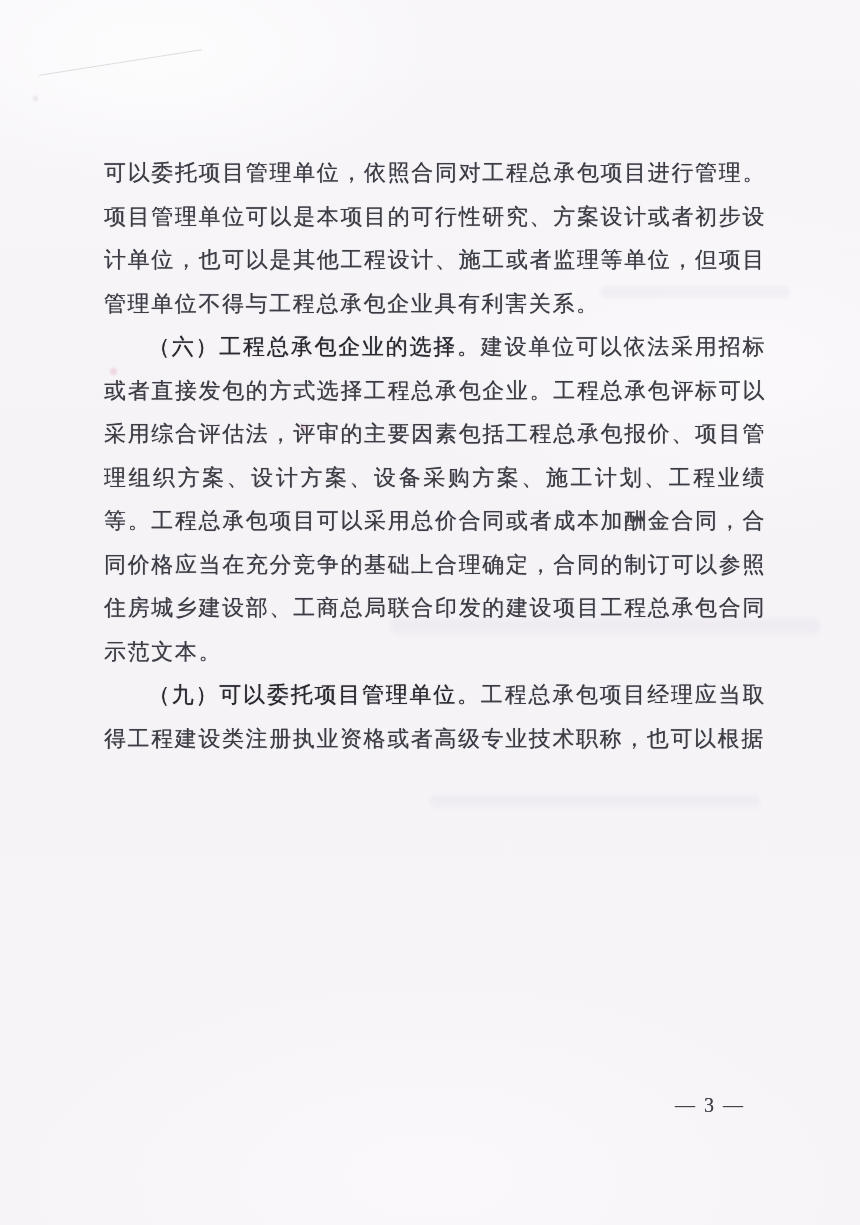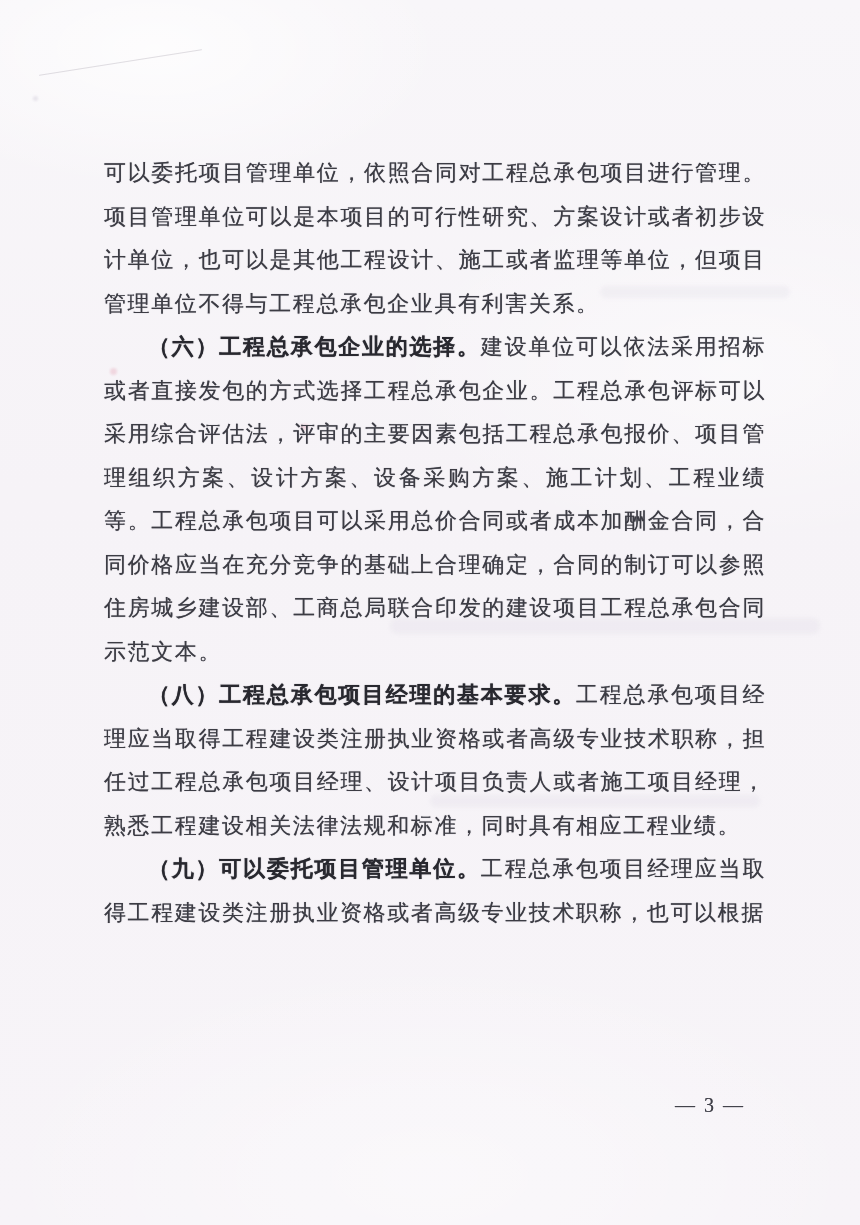--- a/index.html
+++ b/index.html
@@ -70,21 +70,21 @@
     text-shadow: 0 0 0.7px rgba(62,62,72,0.75);
   }
   .doc-body p {
     margin: 0;
     padding: 0;
   }
   .doc-body p.indent {
     text-indent: 2em;
   }
   .doc-body b.section-lead {
-    font-weight: 700;
+    font-weight: 400;
     color: #28282f;
     text-shadow: 0 0 0.8px rgba(40,40,47,0.85);
   }
   
   .page-footer {
     position: absolute;
     left: 650px;
     top: 1090px;
     width: 120px;
     text-align: center;
@@ -103,17 +103,16 @@
 <div class="smudge s1"></div>
 <div class="smudge s2"></div>
 <div class="smudge s3"></div>
 <div class="speck p1"></div>
 <div class="speck p2"></div>
 <div class="speck p3"></div>
 
 <div class="doc-body">
     <p><span>可以委托项目管理单位，依照合同对工程总承包项目进行管理。项目管理单位可以是本项目的可行性研究、方案设计或者初步设计单位，也可以是其他工程设计、施工或者监理等单位，但项目管理单位不得与工程总承包企业具有利害关系。</span></p>
     <p class="indent"><b class="section-lead">（六）工程总承包企业的选择。</b><span>建设单位可以依法采用招标或者直接发包的方式选择工程总承包企业。工程总承包评标可以采用综合评估法，评审的主要因素包括工程总承包报价、项目管理组织方案、设计方案、设备采购方案、施工计划、工程业绩等。工程总承包项目可以采用总价合同或者成本加酬金合同，合同价格应当在充分竞争的基础上合理确定，合同的制订可以参照住房城乡建设部、工商总局联合印发的建设项目工程总承包合同示范文本。</span></p>
-    <p class="indent"><b class="section-lead">（八）工程总承包项目经理的基本要求。</b><span>工程总承包项目经理应当取得工程建设类注册执业资格或者高级专业技术职称，担任过工程总承包项目经理、设计项目负责人或者施工项目经理，熟悉工程建设相关法律法规和标准，同时具有相应工程业绩。</span></p>
     <p class="indent"><b class="section-lead">（九）可以委托项目管理单位。</b><span>工程总承包项目经理应当取得工程建设类注册执业资格或者高级专业技术职称，也可以根据</span></p>
   </div>
 
 <div class="page-footer">— 3 —</div>
 
 </body></html>

